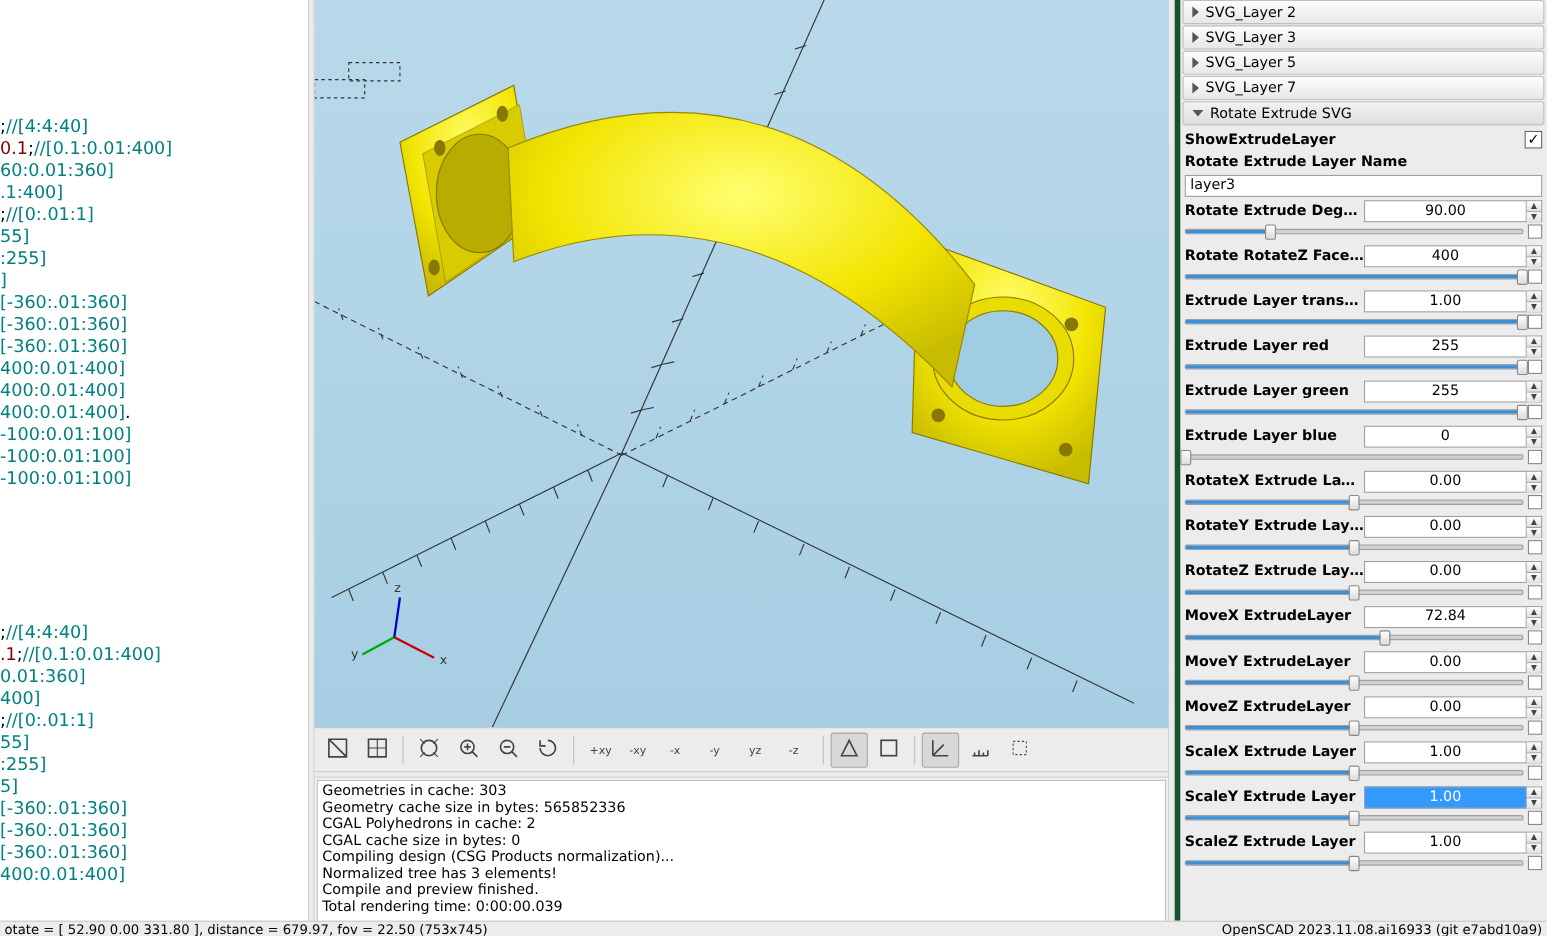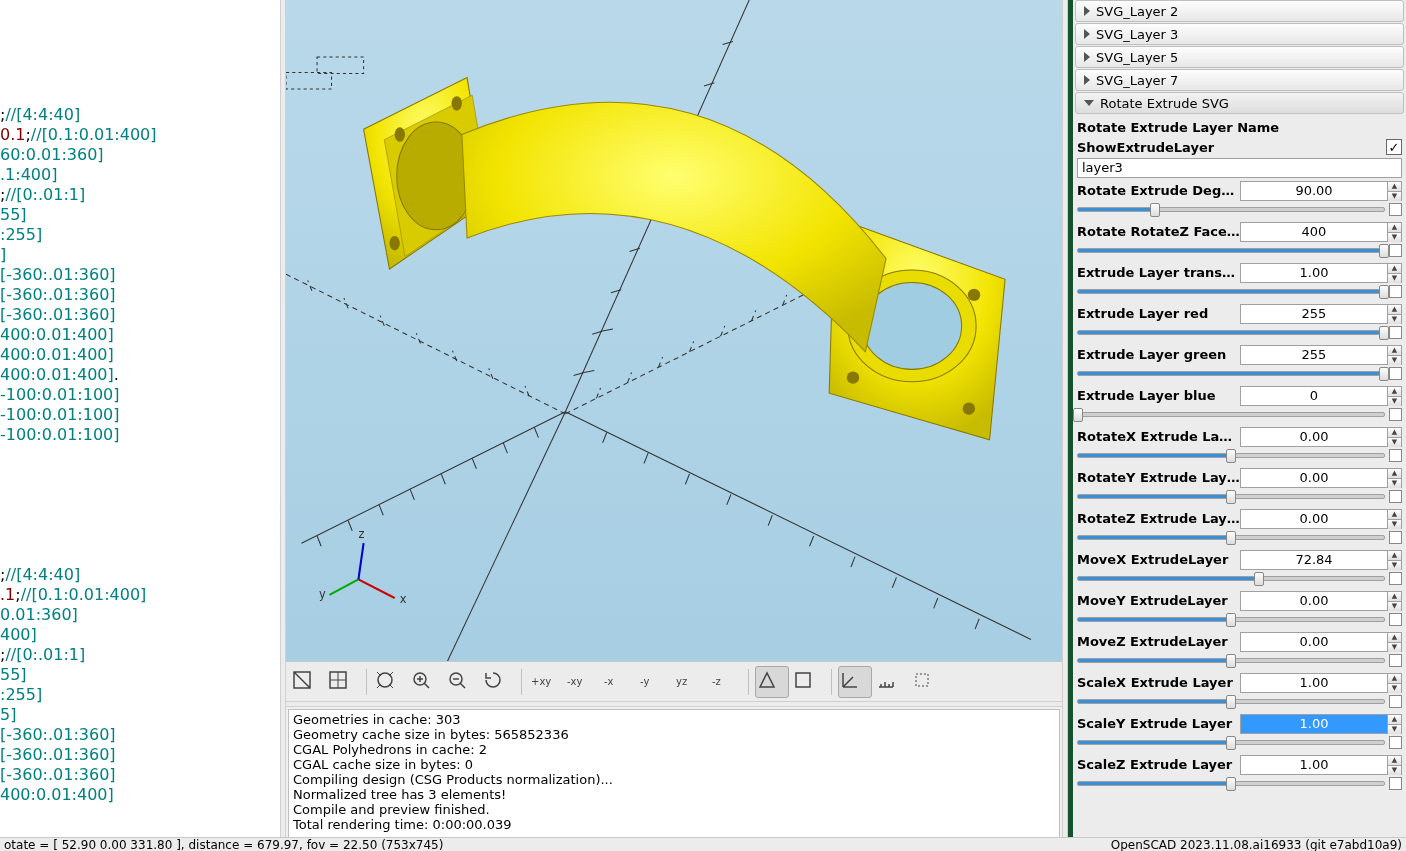--- a/index.html
+++ b/index.html
@@ -8,21 +8,21 @@
 .code-pane { width: 280px; height: 100%; background: #fff; overflow: hidden; font-family: "DejaVu Sans Mono", monospace; font-size: 16px; line-height: 20px; white-space: pre; padding-top: 105px; }
 .code-pane .ln { white-space: pre; }
 .c-teal { color: #008080; }
 .c-red { color: #800000; }
 .c-black { color: #000; }
 .splitter-v { width: 6px; background: #ececec; border-left: 1px solid #d0d0d0; border-right: 1px solid #d0d0d0; cursor: col-resize; }
 .center-col { flex: 1; display: flex; flex-direction: column; min-width: 0; }
 .viewport { flex: 1; background: linear-gradient(#b9d9ea 0%, #a7cee3 100%); position: relative; overflow: hidden; }
 .model-svg { position: absolute; inset: 0; }
 .vp-toolbar { height: 40px; background: #ececec; border-top: 1px solid #c8c8c8; display: flex; align-items: center; padding: 0 4px; gap: 2px; }
-.tbtn { width: 34px; height: 32px; display: flex; align-items: center; border: 1px solid transparent; border-radius: 3px; background: transparent; }
+.tbtn { width: 34px; height: 32px; display: flex; align-items: center; justify-content: center; border: 1px solid transparent; border-radius: 3px; background: transparent; }
 .tbtn.active { background: #d8d8d8; border-color: #a8a8a8; }
 .tbtn svg { width: 22px; height: 22px; }
 .tsep { width: 1px; height: 26px; background: #c0c0c0; margin: 0 4px; }
 .splitter-h { height: 6px; background: #ececec; border-top: 1px solid #d0d0d0; border-bottom: 1px solid #d0d0d0; cursor: row-resize; }
 .console { height: 140px; background: #fff; border: 1px solid #c0c0c0; margin: 2px; overflow-y: scroll; font-size: 13px; line-height: 15px; padding: 2px 4px; }
 .right-pane { width: 338px; background: #ececec; display: flex; flex-direction: column; overflow: hidden; border-left: 5px solid #14532d; }
 .group-hdr { height: 22px; background: linear-gradient(#fdfdfd, #e7e7e7); border: 1px solid #bfbfbf; border-radius: 3px; margin: 0 2px 1px 2px; display: flex; align-items: center; padding: 0 8px; font-size: 13px; gap: 6px; }
 .group-hdr.expanded { background: linear-gradient(#f2f2f2, #dedede); }
 .tri { width: 0; height: 0; display: inline-block; }
 .tri.right { border-top: 5px solid transparent; border-bottom: 5px solid transparent; border-left: 6px solid #555; }
@@ -312,25 +312,25 @@
           <span class="tri right"></span>
           <span>SVG_Layer 7</span>
         </div>
       </div>
     <div class="group-hdr expanded">
       <span class="tri down"></span>
       <span>Rotate Extrude SVG</span>
     </div>
     <div class="params" id="params">
       <div class="param-row">
-        <span class="lbl">Rotate Extrude Layer Name</span>
+        <span class="lbl">ShowExtrudeLayer</span>
+        <span class="chk">✓</span>
       </div>
       <div class="param-row">
-        <span class="lbl">ShowExtrudeLayer</span>
-        <span class="chk">✓</span>
+        <span class="lbl">Rotate Extrude Layer Name</span>
       </div>
       <input class="text-input-full" value="layer3" style="">
       <div id="num-params">
           <div class="param-row">
             <span class="lbl">Rotate Extrude Degrees</span>
             <span class="spin">
               <input value="90.00" style="">
               <span class="btns">
                 <div>▲</div>
                 <div>▼</div>

